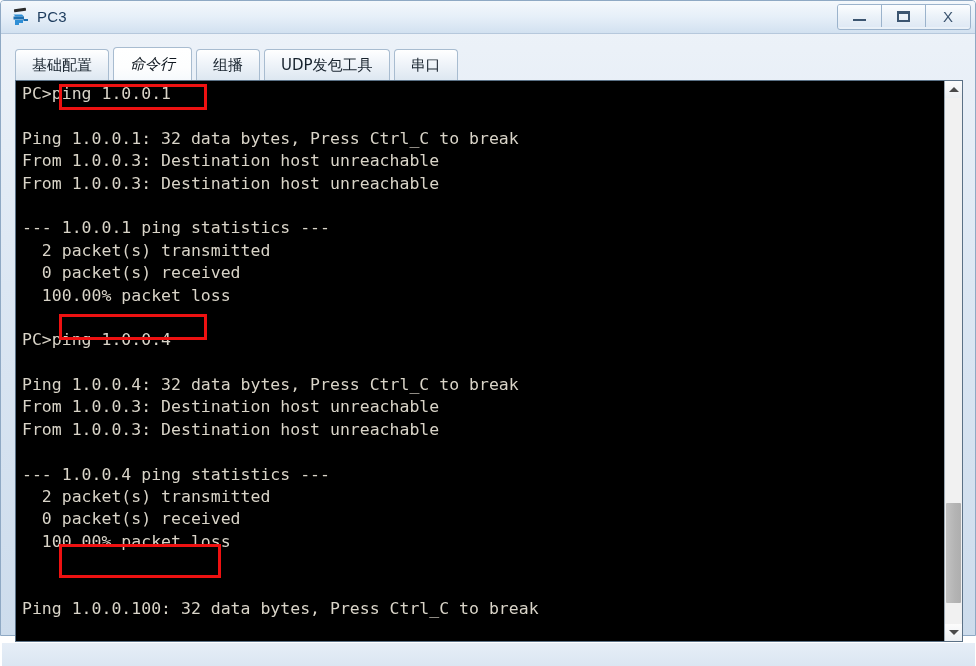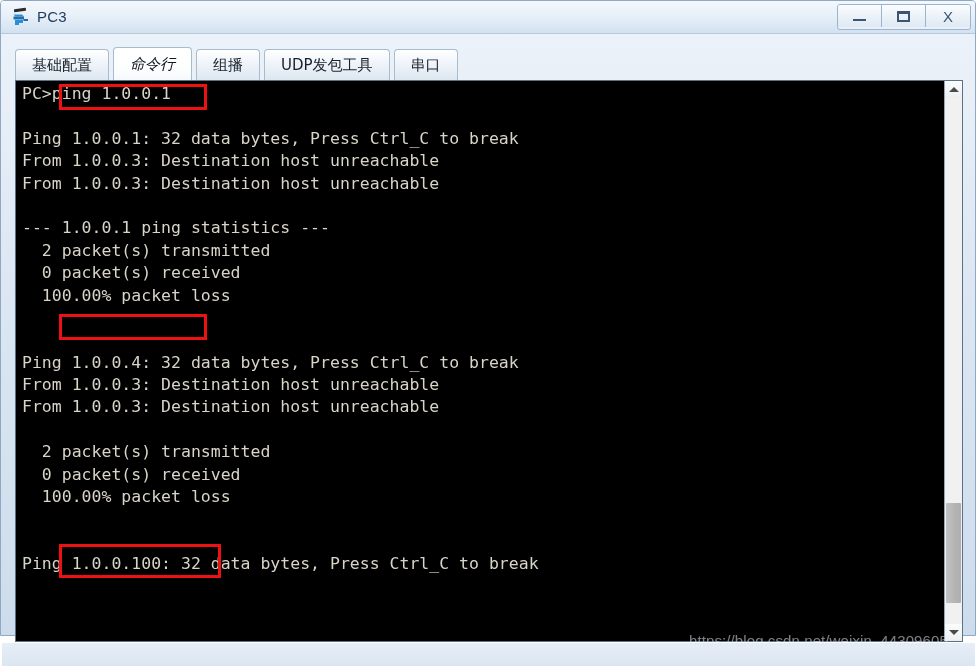--- a/index.html
+++ b/index.html
@@ -298,25 +298,27 @@
           <div class="line blank">&nbsp;</div>
           <div class="line">Ping 1.0.0.1: 32 data bytes, Press Ctrl_C to break</div>
           <div class="line">From 1.0.0.3: Destination host unreachable</div>
           <div class="line">From 1.0.0.3: Destination host unreachable</div>
           <div class="line blank">&nbsp;</div>
           <div class="line">--- 1.0.0.1 ping statistics ---</div>
           <div class="line">  2 packet(s) transmitted</div>
           <div class="line">  0 packet(s) received</div>
           <div class="line">  100.00% packet loss</div>
           <div class="line blank">&nbsp;</div>
+          <div class="line">PC&gt;ping 1.0.0.4</div>
           <div class="line blank">&nbsp;</div>
           <div class="line">Ping 1.0.0.4: 32 data bytes, Press Ctrl_C to break</div>
           <div class="line">From 1.0.0.3: Destination host unreachable</div>
           <div class="line">From 1.0.0.3: Destination host unreachable</div>
           <div class="line blank">&nbsp;</div>
+          <div class="line">--- 1.0.0.4 ping statistics ---</div>
           <div class="line">  2 packet(s) transmitted</div>
           <div class="line">  0 packet(s) received</div>
           <div class="line">  100.00% packet loss</div>
           <div class="line blank">&nbsp;</div>
           <div class="line blank">&nbsp;</div>
           <div class="line">Ping 1.0.0.100: 32 data bytes, Press Ctrl_C to break</div>
         </div>
 
       <div id="highlights">
           <div class="hl-box" style="left: 43px; top: 3px; width: 148px; height: 26px; border-color: rgb(238, 17, 17);"></div>
@@ -332,14 +334,13 @@
       </div>
       <div id="sb-thumb" style="height: 100px; top: 422px;"></div>
       <div class="sb-btn down">
         <i class="arrow-down"></i>
       </div>
     </div>
   </div>
 
   <div id="bottom-strip"></div>
 
-  <div id="watermark">https://blog.csdn.net/weixin_44309605</div>
 </div>
 
 </body></html>

